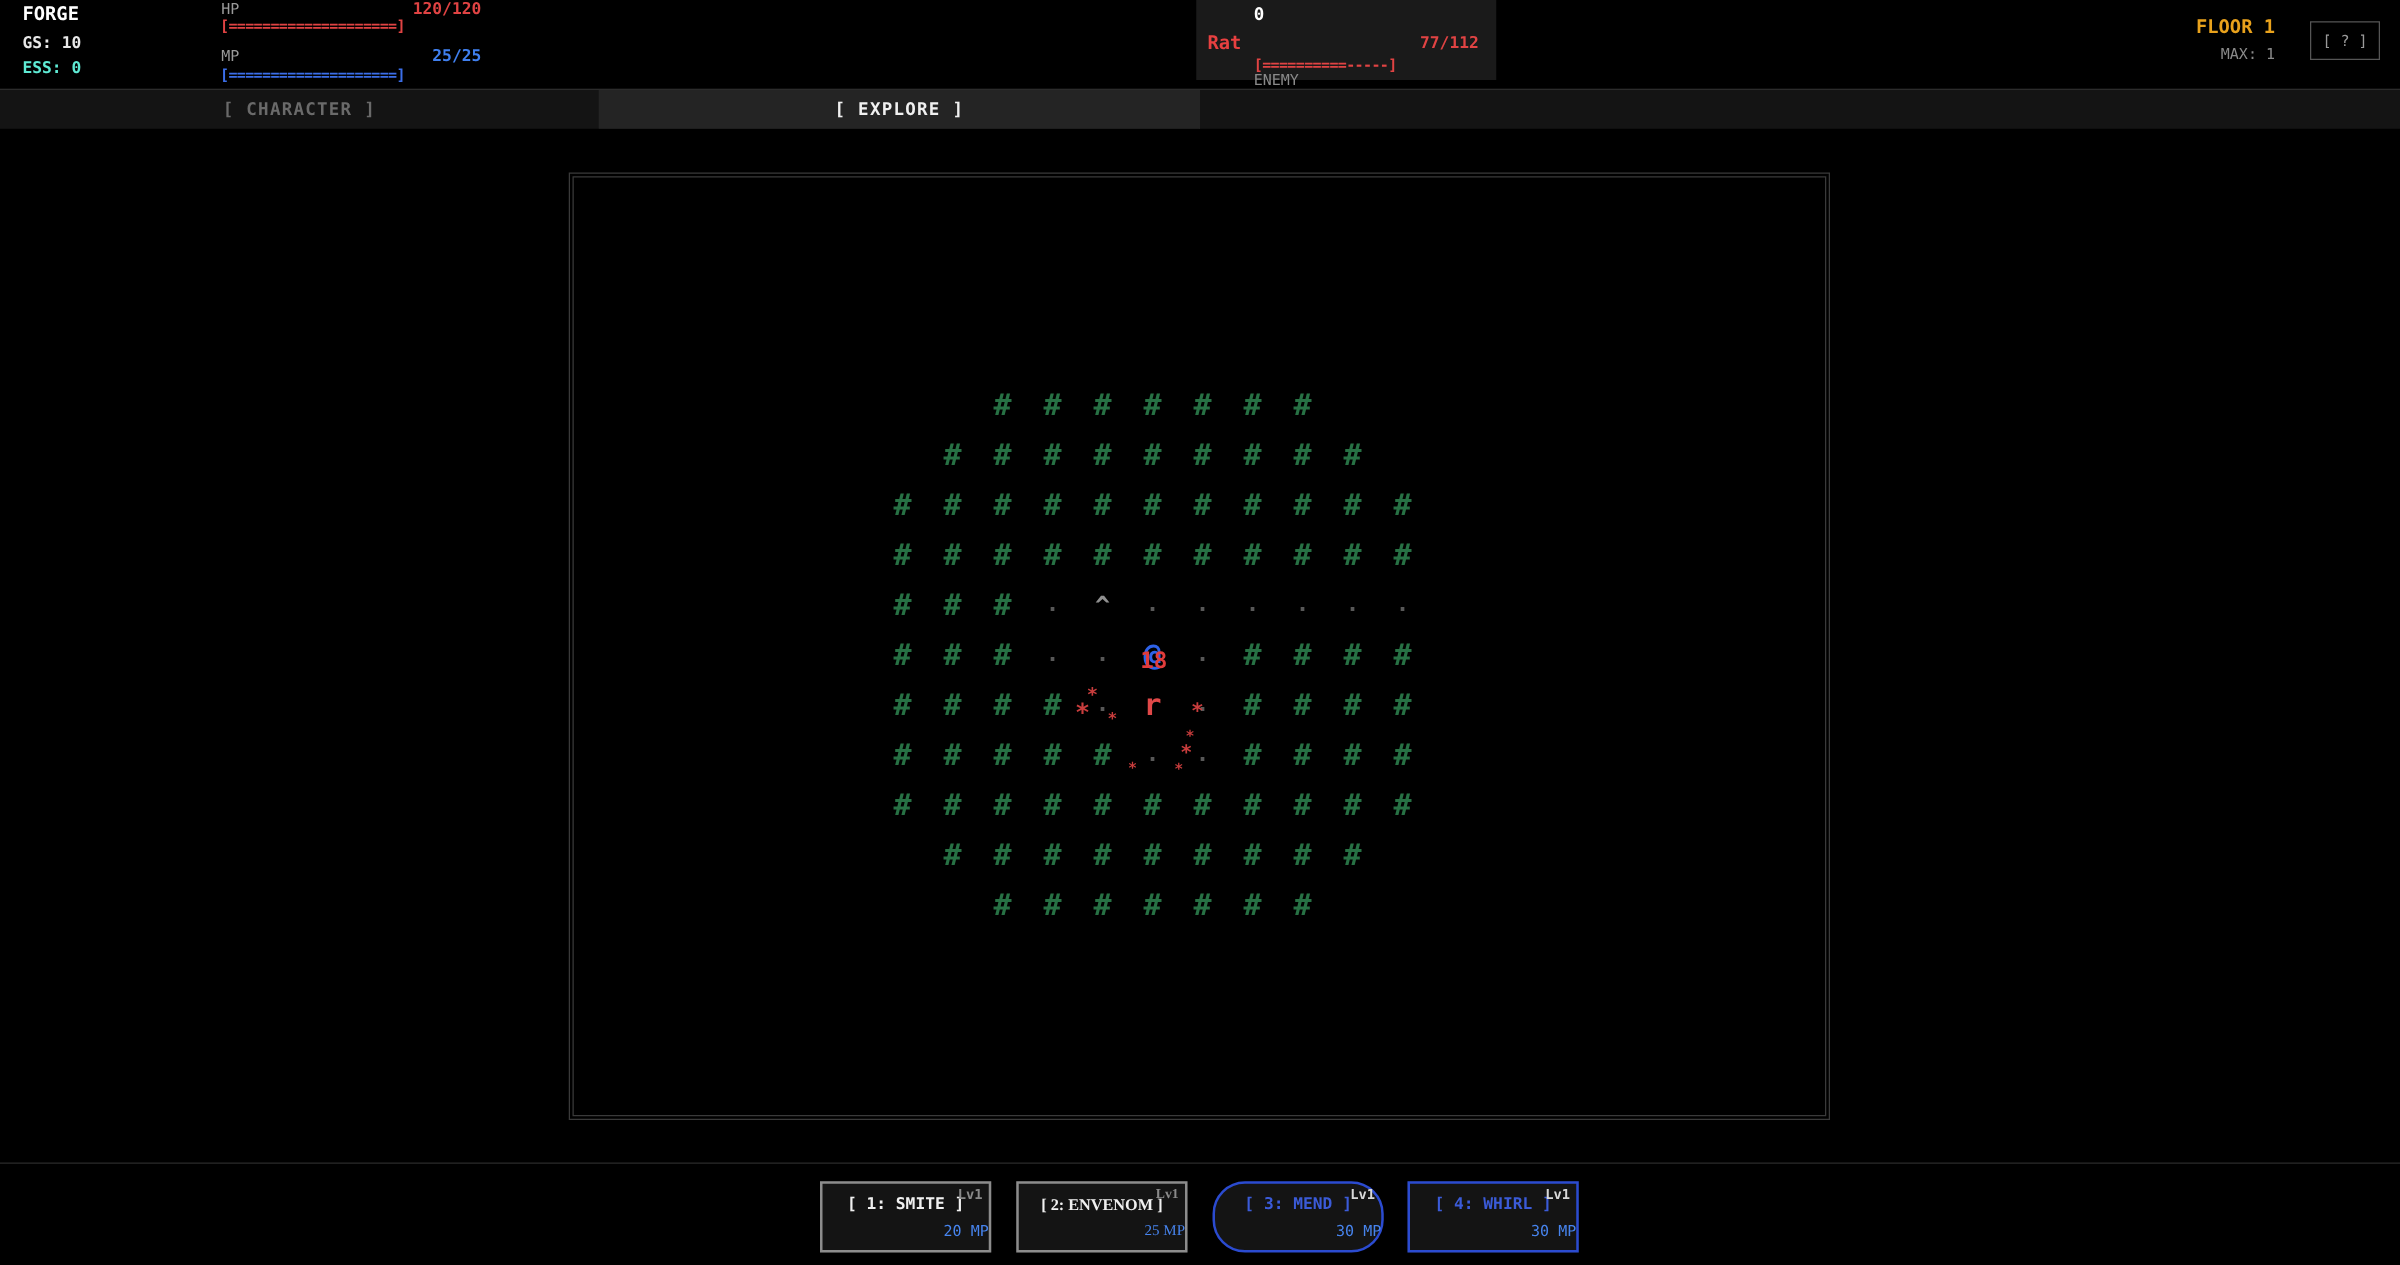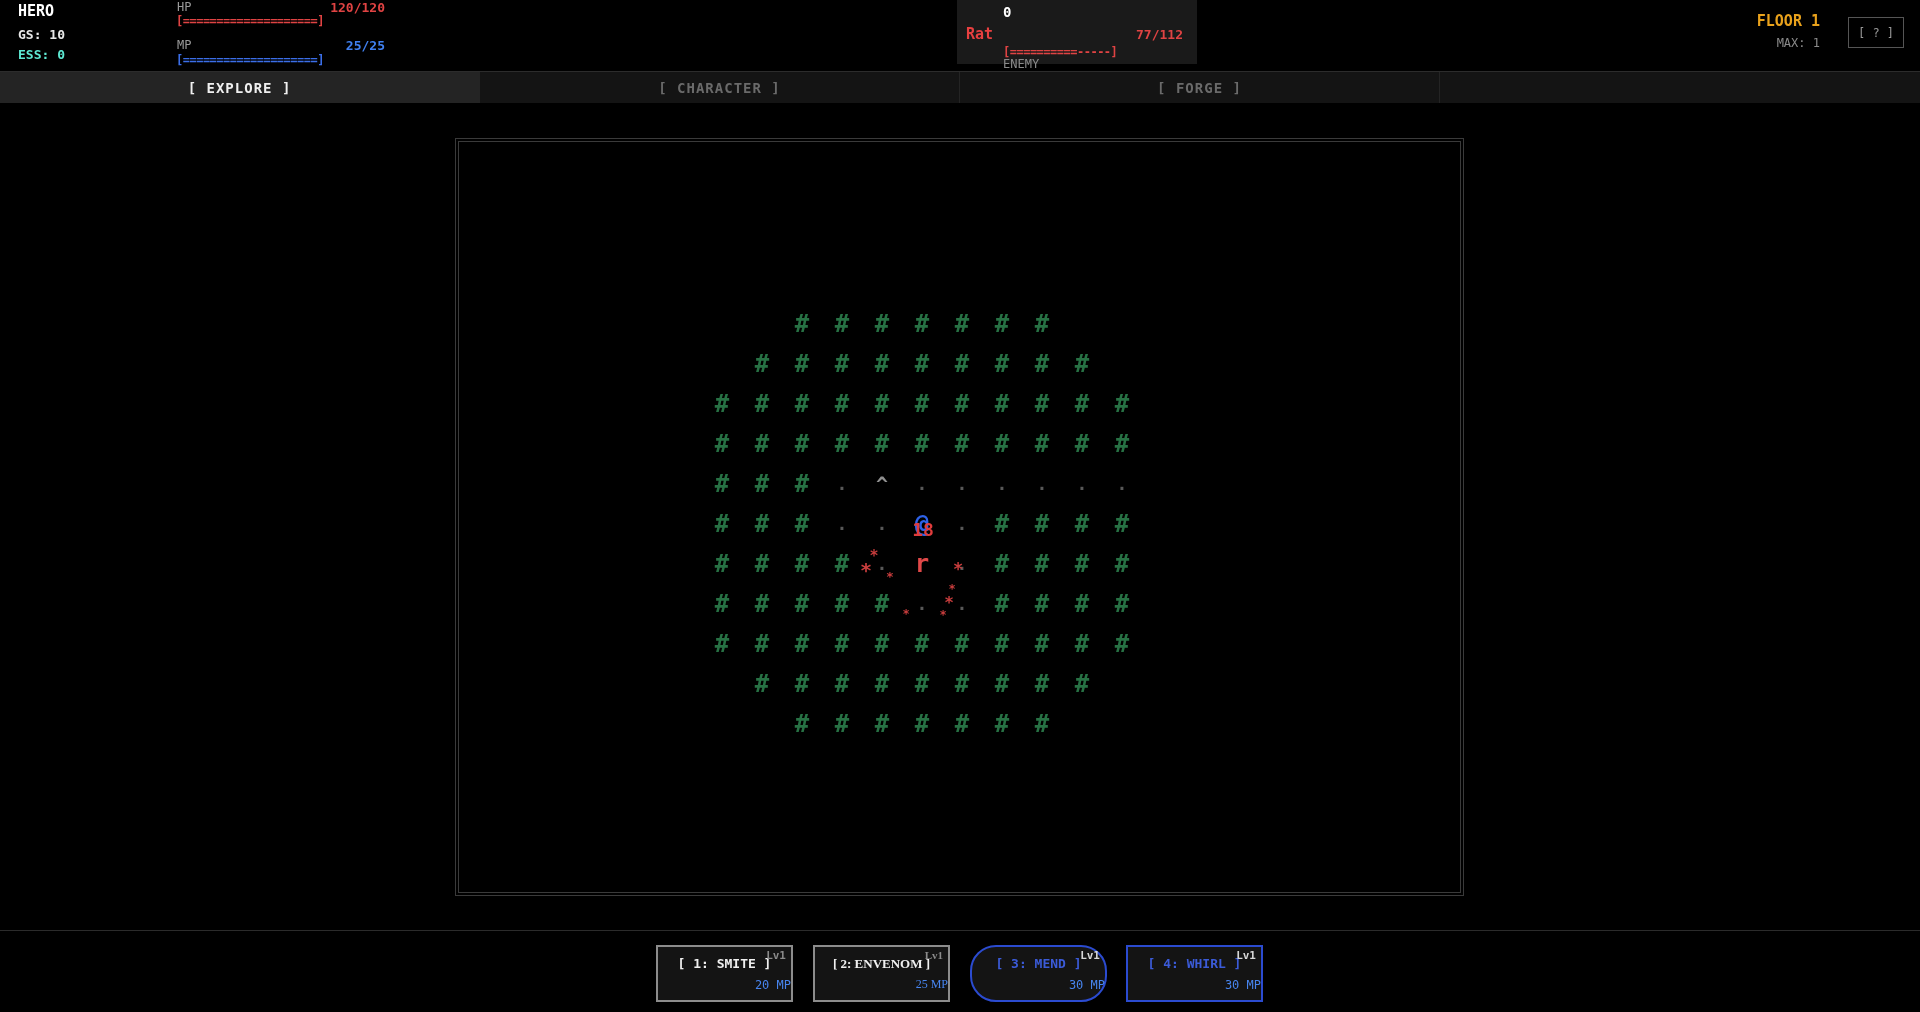--- a/index.html
+++ b/index.html
@@ -61,21 +61,21 @@
   .skill .lbl{position:absolute;left:0;right:0;top:9px;text-align:center;font-size:13px;font-weight:bold;color:#f0f0f0;}
   .skill.locked .lbl{color:#3b5bd8;}
   .skill .lv{position:absolute;top:2px;right:5px;font-size:11px;font-weight:bold;color:#8a8a8a;}
   .skill.locked .lv{color:#d8d8d8;}
   .skill .mp{position:absolute;left:0;right:0;bottom:8px;text-align:right;font-size:12px;color:#4784ee;}
   #skill-1{left:656px;} #skill-2{left:813px;font-family:Liberation Serif, serif;} #skill-3{left:970px;border-radius:26px;} #skill-4{left:1126px;}
 </style>
 </head>
 <body>
 
-<div class="abs" id="hero-name">HERO</div>
+<div class="abs" id="hero-name">FORGE</div>
 <div class="abs" id="gs-line">GS: 10</div>
 <div class="abs" id="ess-line">ESS: 0</div>
 
 <div class="abs" id="hp-label">HP</div>
 <div class="abs" id="hp-value">120/120</div>
 <div class="abs" id="hp-bar">[====================]</div>
 <div class="abs" id="mp-label">MP</div>
 <div class="abs" id="mp-value">25/25</div>
 <div class="abs" id="mp-bar">[====================]</div>
 
@@ -85,23 +85,22 @@
   <div id="enemy-type">ENEMY</div>
   <div id="enemy-hp">77/112</div>
   <div id="enemy-bar">[==========-----]</div>
 </div>
 
 <div class="abs" id="floor-label">FLOOR 1</div>
 <div class="abs" id="floor-max">MAX: 1</div>
 <div class="abs" id="help-button">[ ? ]</div>
 
 <div class="abs" id="tab-bar">
+  <div class="tab">[ CHARACTER ]</div>
   <div class="tab active">[ EXPLORE ]</div>
-  <div class="tab">[ CHARACTER ]</div>
-  <div class="tab">[ FORGE ]</div>
 </div>
 
 <div class="abs" id="map-box">
   <div id="map-inner">
     <div id="map-grid">
         <div class="cell wall" style="left: 80px; top: 0px;">#</div>
         <div class="cell wall" style="left: 120px; top: 0px;">#</div>
         <div class="cell wall" style="left: 160px; top: 0px;">#</div>
         <div class="cell wall" style="left: 200px; top: 0px;">#</div>
         <div class="cell wall" style="left: 240px; top: 0px;">#</div>

